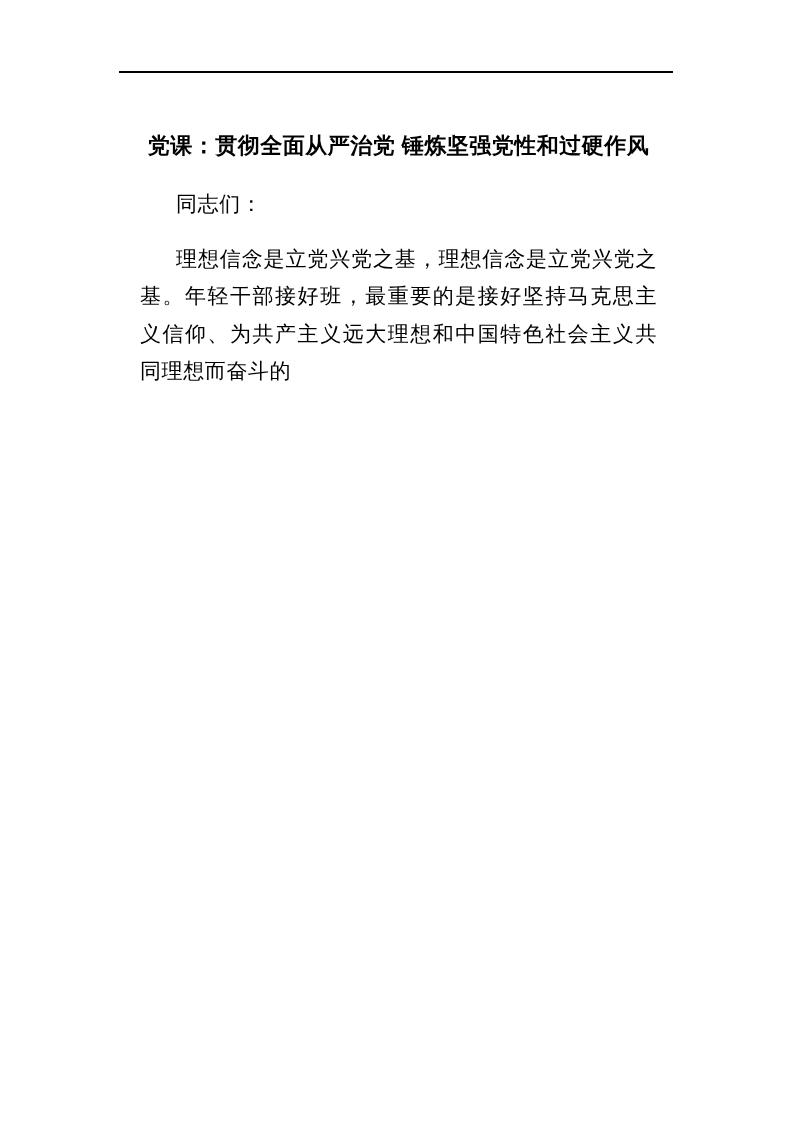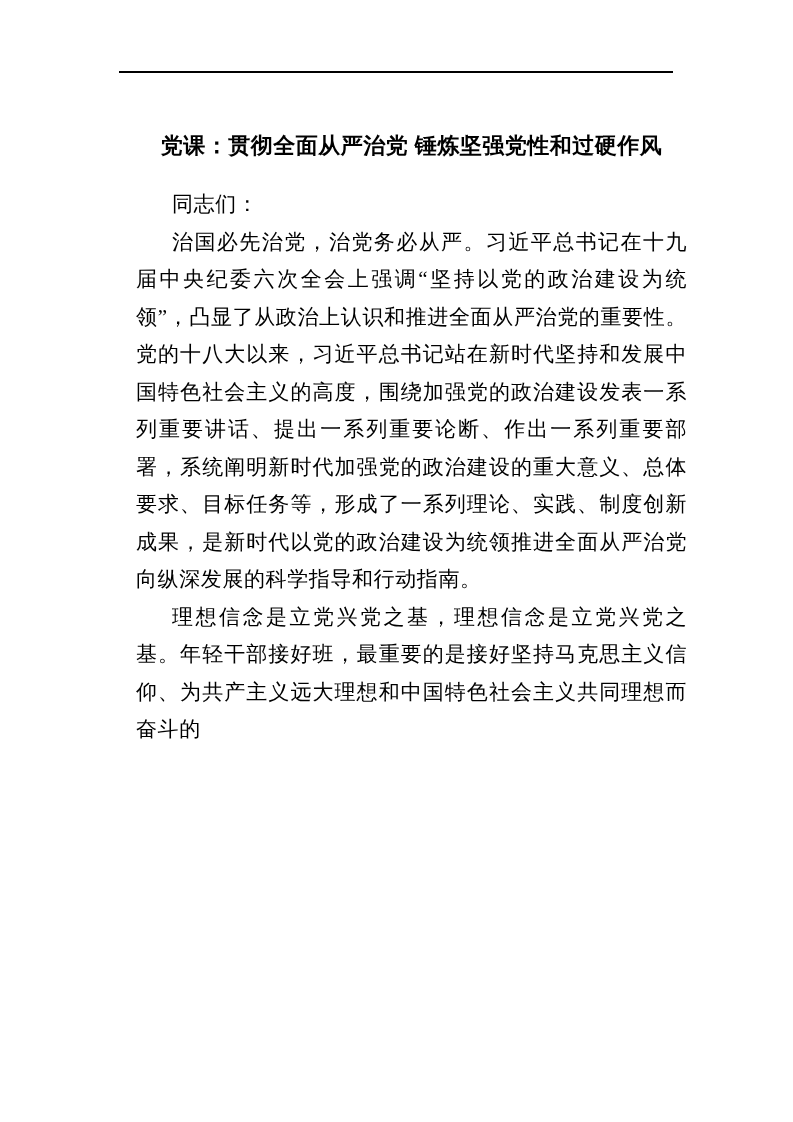--- a/index.html
+++ b/index.html
@@ -19,21 +19,21 @@
   .header-rule {
     position: absolute;
     top: 71px;
     left: 119px;
     width: 554px;
     height: 2px;
     background: #000000;
   }
   .content {
     position: absolute;
-    left: 136px;
+    left: 123px;
     top: 124px;
     width: 551px;
   }
   .doc-title {
     font-family: "Liberation Sans", "DejaVu Sans", sans-serif;
     font-weight: bold;
     font-size: 22px;
     line-height: 44px;
     text-align: center;
     letter-spacing: 0.5px;
@@ -41,21 +41,21 @@
     white-space: nowrap;
   }
   .para {
     font-family: "Liberation Serif", "DejaVu Serif", serif;
     font-size: 21px;
     line-height: 37.5px;
     letter-spacing: 0.6px;
     text-align: justify;
     text-justify: inter-ideograph;
     text-indent: 36px;
-    margin: 0;
+    margin: 17px;
   }
   .section-heading {
     font-family: "Liberation Sans", "DejaVu Sans", sans-serif;
     font-weight: bold;
     font-size: 21px;
     line-height: 37.5px;
     letter-spacing: 0.6px;
     text-align: justify;
     text-justify: inter-ideograph;
     text-indent: 36px;
@@ -65,19 +65,18 @@
 </head>
 <body>
 
 <div class="page">
   <div class="header-rule"></div>
   <div class="content">
     <h1 class="doc-title">党课：贯彻全面从严治党 锤炼坚强党性和过硬作风</h1>
 
     <p class="para">同志们：</p>
 
-    <p class="para">治国必先治党，治党务必从严。习近平总书记在十九届中央纪委六次全会上强调“坚持以党的政治建设为统领”，凸显了从政治上认识和推进全面从严治党的重要性。党的十八大以来，习近平总书记站在新时代坚持和发展中国特色社会主义的高度，围绕加强党的政治建设发表一系列重要讲话、提出一系列重要论断、作出一系列重要部署，系统阐明新时代加强党的政治建设的重大意义、总体要求、目标任务等，形成了一系列理论、实践、制度创新成果，是新时代以党的政治建设为统领推进全面从严治党向纵深发展的科学指导和行动指南。</p>
 
 
 
     <p class="para">理想信念是立党兴党之基，理想信念是立党兴党之基。年轻干部接好班，最重要的是接好坚持马克思主义信仰、为共产主义远大理想和中国特色社会主义共同理想而奋斗的</p>
   </div>
 </div>
 
 </body></html>

